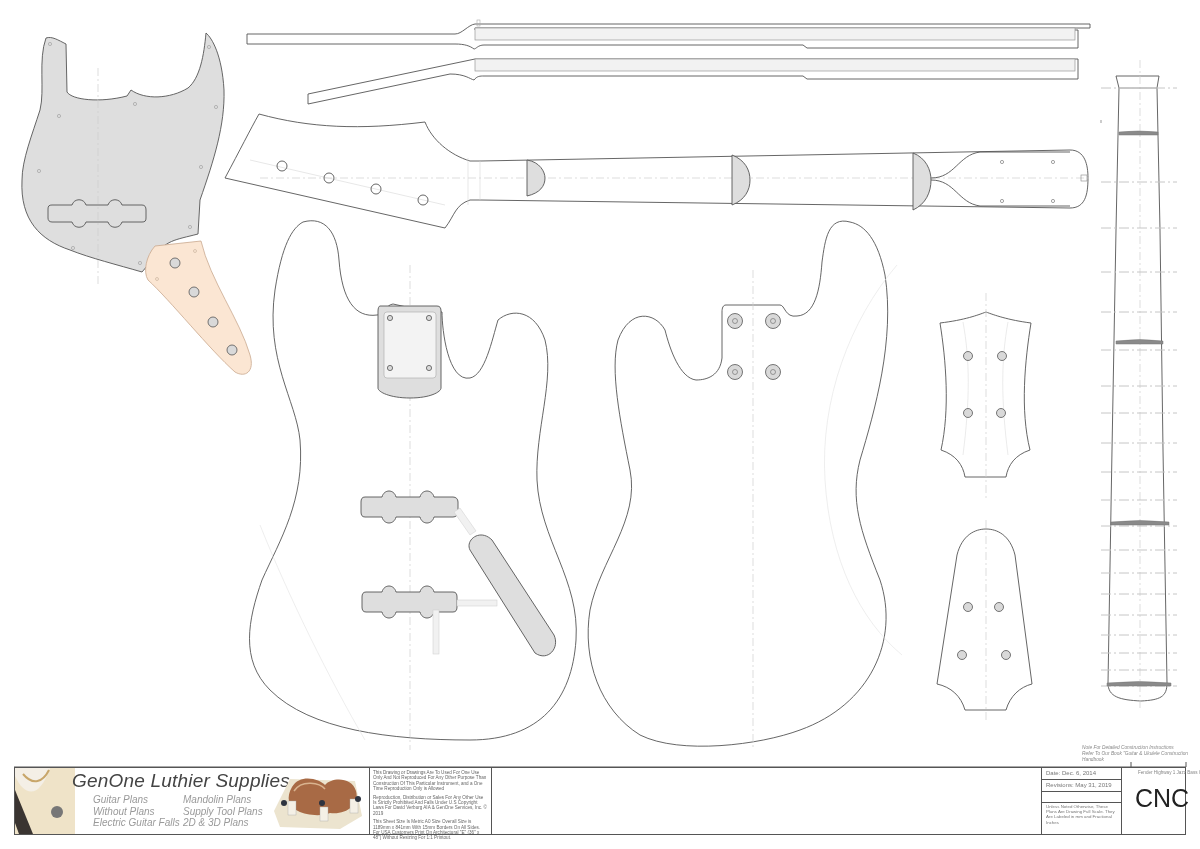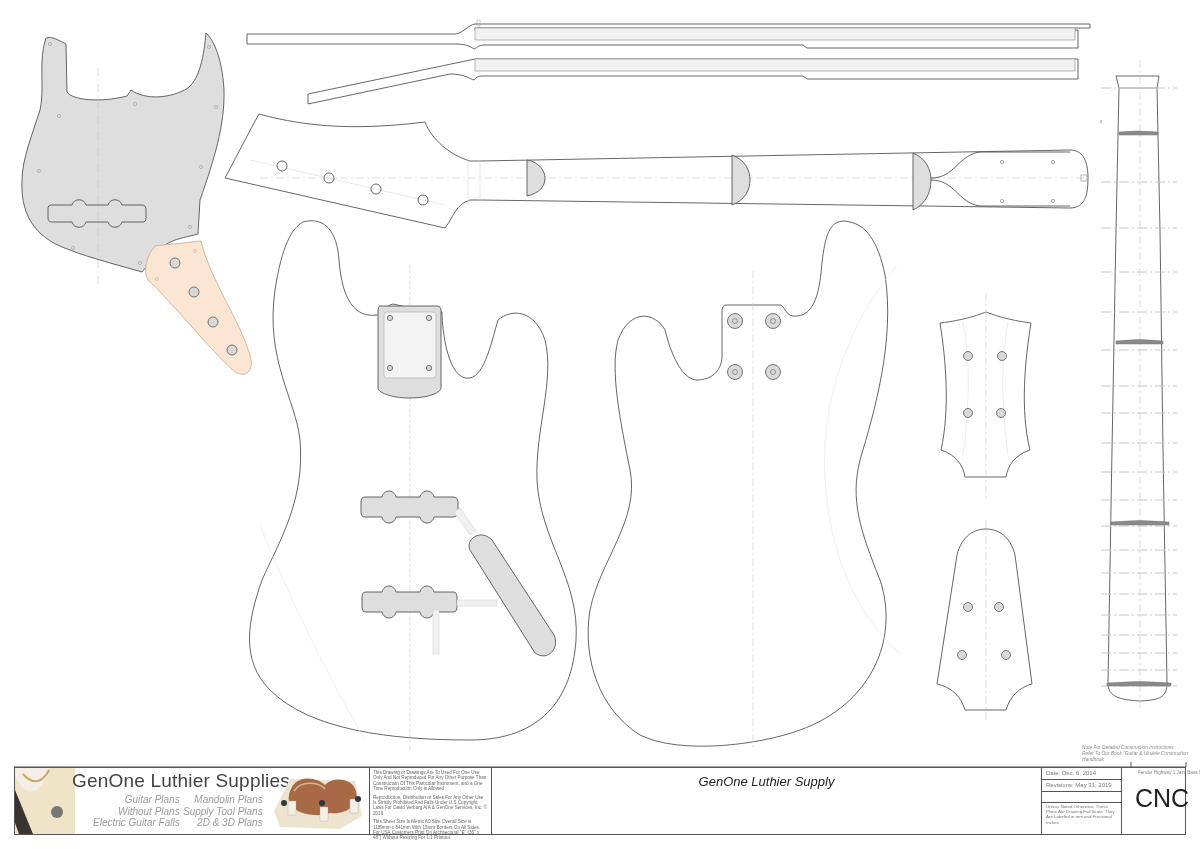--- a/index.html
+++ b/index.html
@@ -5,22 +5,22 @@
   html,body{margin:0;padding:0;background:#ffffff;}
   body{width:1200px;height:849px;position:relative;overflow:hidden;font-family:"Liberation Sans",sans-serif;}
   #sheet{position:absolute;left:0;top:0;width:1200px;height:849px;}
   .tb{position:absolute;left:14px;top:767px;width:1172px;height:68px;border:1.5px solid #555;box-sizing:border-box;background:#fff;}
   .cell{position:absolute;top:0;bottom:0;box-sizing:border-box;}
   .c-logo{left:0;width:355px;border-right:1.5px solid #555;overflow:hidden;}
   .c-legal{left:355px;width:122px;border-right:1.5px solid #555;padding:2px 3px;}
   .c-title{left:477px;width:550px;border-right:1.5px solid #555;text-align:center;}
   .c-meta{left:1027px;width:80px;border-right:1.5px solid #555;}
   .c-cnc{left:1107px;right:0;margin-left:13px;}
-  .logo-title{position:absolute;left:57px;top:2px;font-size:19px;color:#444;letter-spacing:.2px;white-space:nowrap;}
-  .logo-links{position:absolute;top:26px;font-size:10px;font-style:italic;color:#9a9a9a;line-height:11.5px;text-align:right;}
+  .logo-title{position:absolute;left:57px;top:2px;font-size:19px;font-style:italic;color:#444;letter-spacing:.2px;white-space:nowrap;}
+  .logo-links{position:absolute;top:26px;font-size:10px;font-style:italic;color:#9a9a9a;line-height:11.5px;}
   .logo-links div{white-space:nowrap;}
   .legal p{margin:0 0 3px 0;font-size:4.6px;line-height:5.4px;color:#666;}
   .t-sub{position:absolute;left:0;right:0;top:6px;font-size:13px;font-style:italic;color:#222;}
   .t-main{position:absolute;left:0;right:0;top:26px;font-size:25px;font-style:italic;color:#111;}
   .m-row{position:absolute;left:0;right:0;box-sizing:border-box;border-bottom:1.2px solid #555;padding-left:4px;font-size:6px;color:#777;line-height:11px;}
   .m-note{position:absolute;left:0;right:0;top:36px;padding:0 4px;font-size:4.4px;line-height:5.2px;color:#777;}
   .cnc-head{position:absolute;left:3px;right:2px;top:2px;font-size:4.6px;color:#888;white-space:nowrap;}
   .cnc-big{position:absolute;left:0;right:0;top:16px;text-align:center;font-size:25px;color:#222;}
   .note{position:absolute;left:1082px;top:745px;font-size:4.8px;font-style:italic;color:#888;line-height:5.8px;width:110px;}
   .photo{position:absolute;}
@@ -254,21 +254,20 @@
     </svg>
   </div>
 
   <div class="cell c-legal legal">
     <p>This Drawing or Drawings Are To Used For One Use Only And Not Reproduced For Any Other Purpose Than Construction Of This Particular Instrument, and a One Time Reproduction Only is Allowed</p>
     <p>Reproduction, Distribution or Sales For Any Other Use Is Strictly Prohibited And Falls Under U.S Copyright Laws For David Verburg AIA &amp; GenOne Services, Inc. © 2019</p>
     <p>This Sheet Size Is Metric A0 Size Overall Size is 1189mm x 841mm With 15mm Borders On All Sides. For USA Customers Print On Architectural "E" (36" x 48") Without Resizing For 1:1 Printout.</p>
   </div>
 
   <div class="cell c-title">
-    <div class="t-sub">GenOne Luthier Supply</div>
   </div>
 
   <div class="cell c-meta">
     <div class="m-row" style="top:0;height:12px">Date: Dec. 6, 2014</div>
     <div class="m-row" style="top:12px;height:12px">Revisions: May 31, 2019</div>
     <div class="m-row" style="top:24px;height:11px"></div>
     <div class="m-note">Unless Noted Otherwise, These Plans Are Drawing Full Scale. They Are Labeled in mm and Fractional Inches</div>
   </div>
 
   <div class="cell c-cnc">

